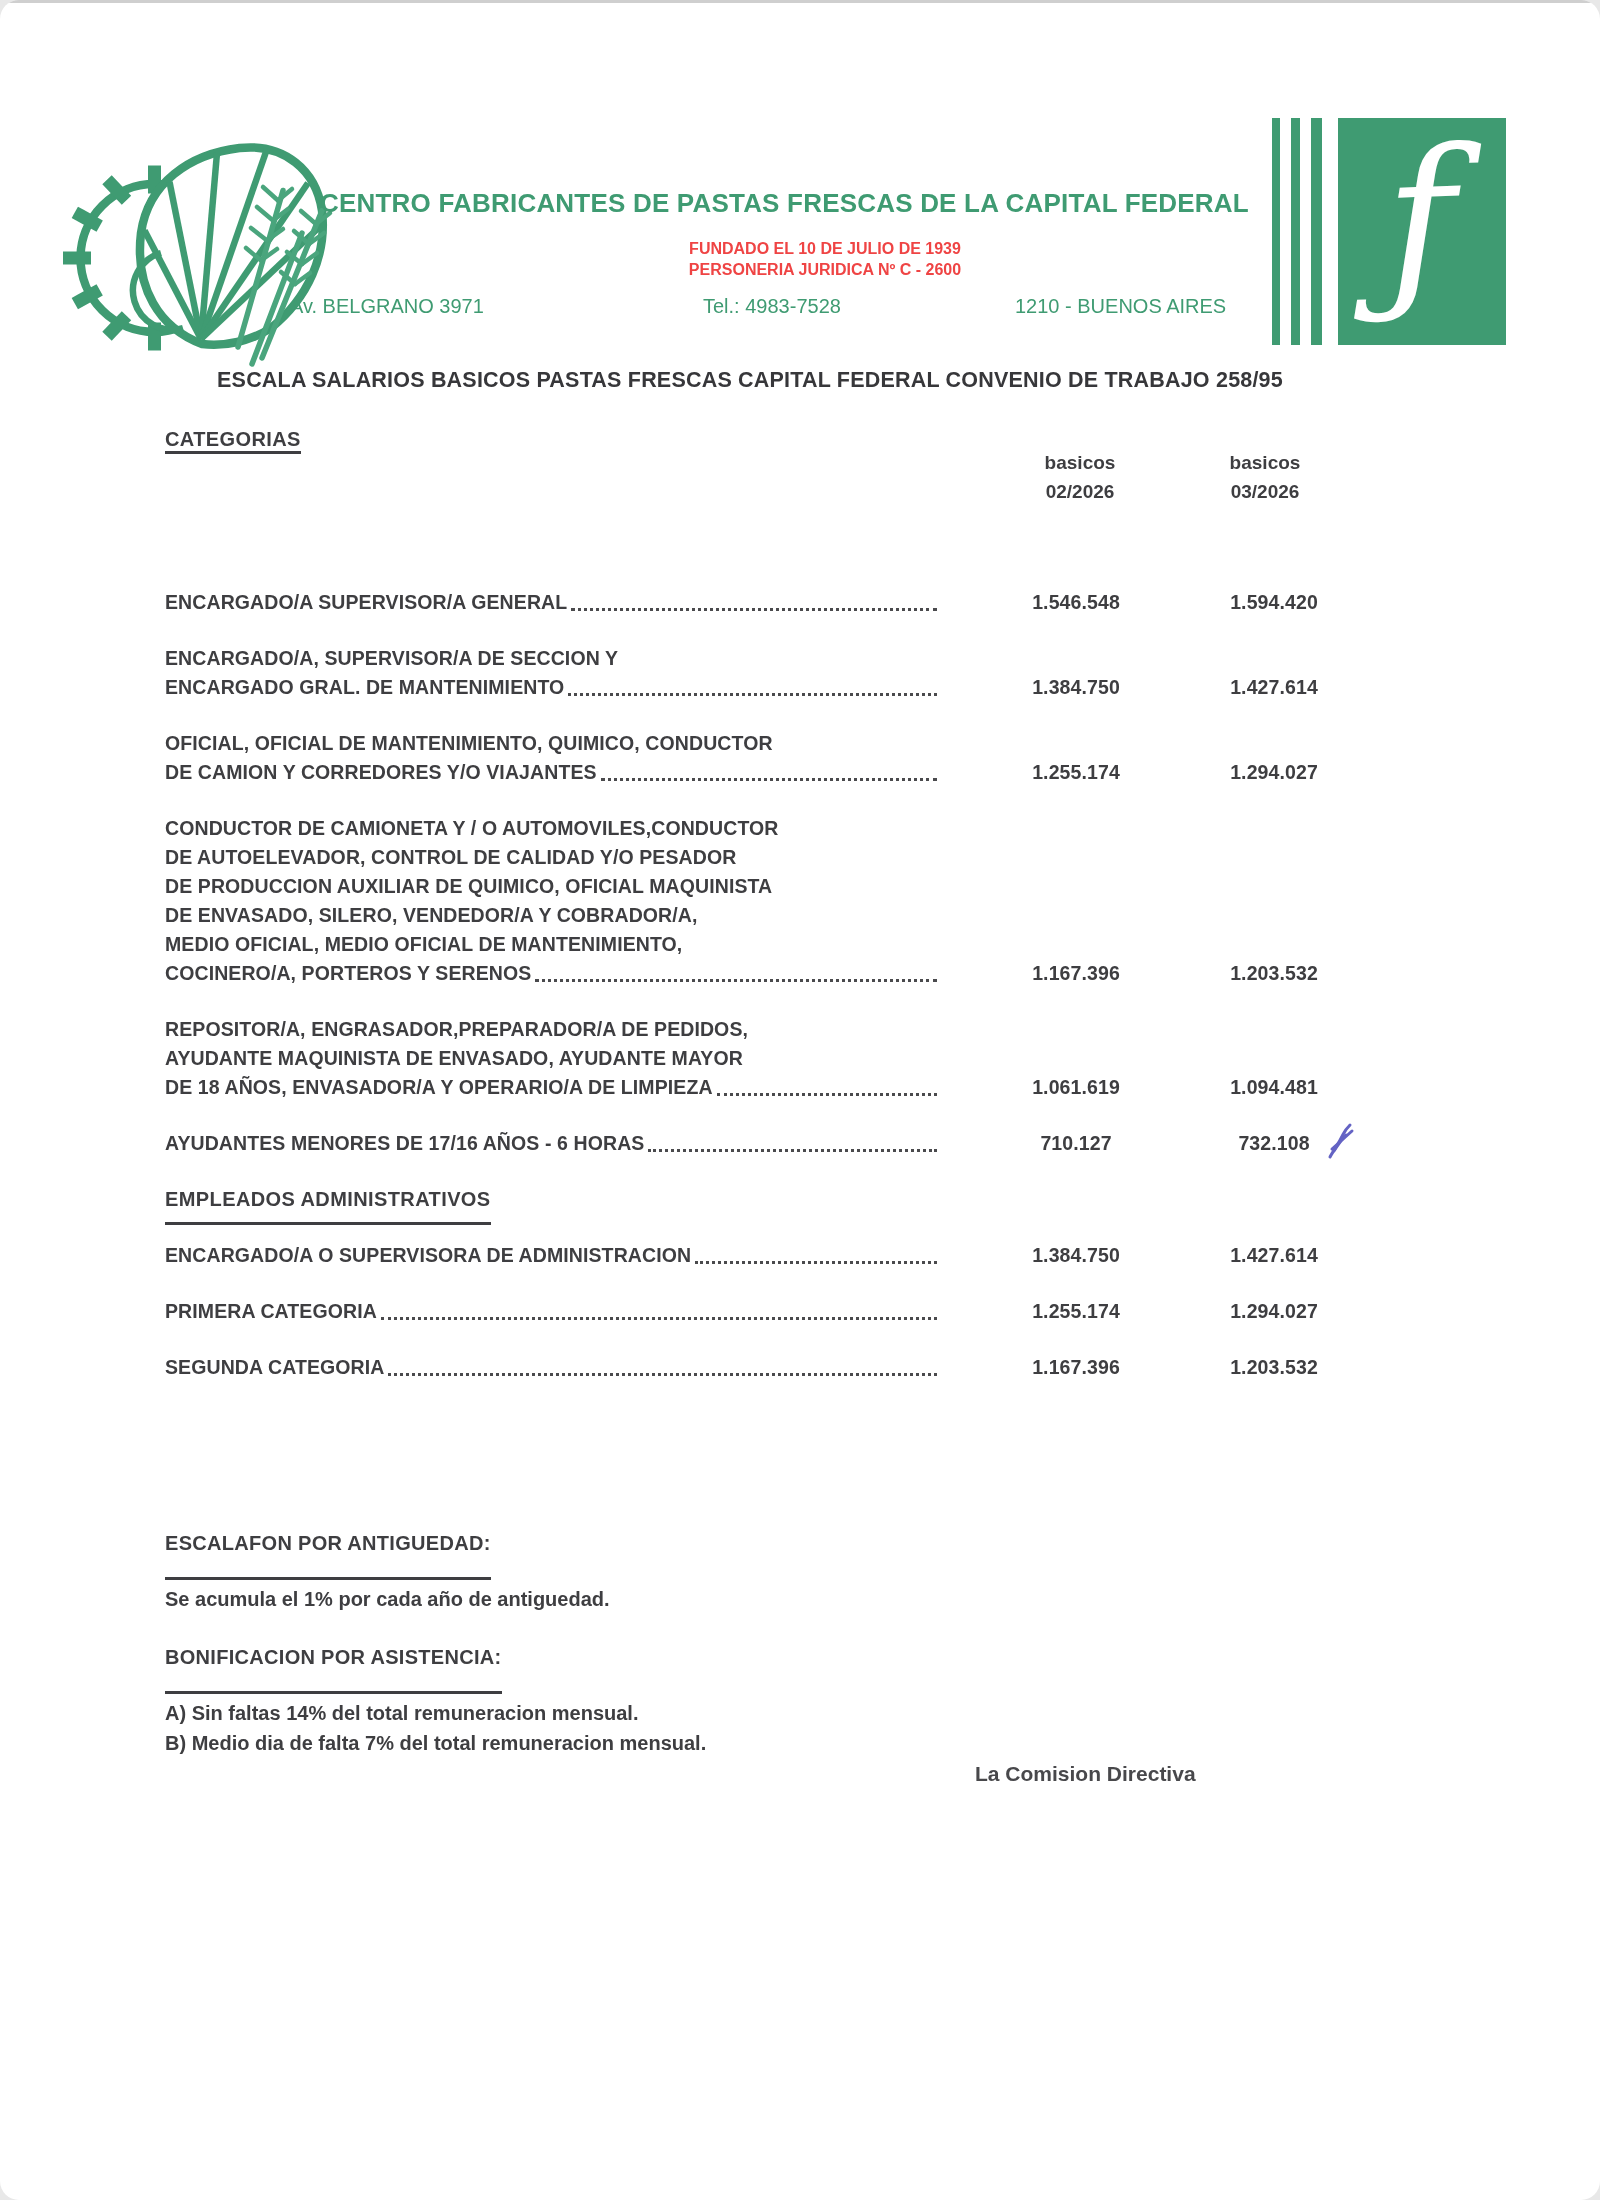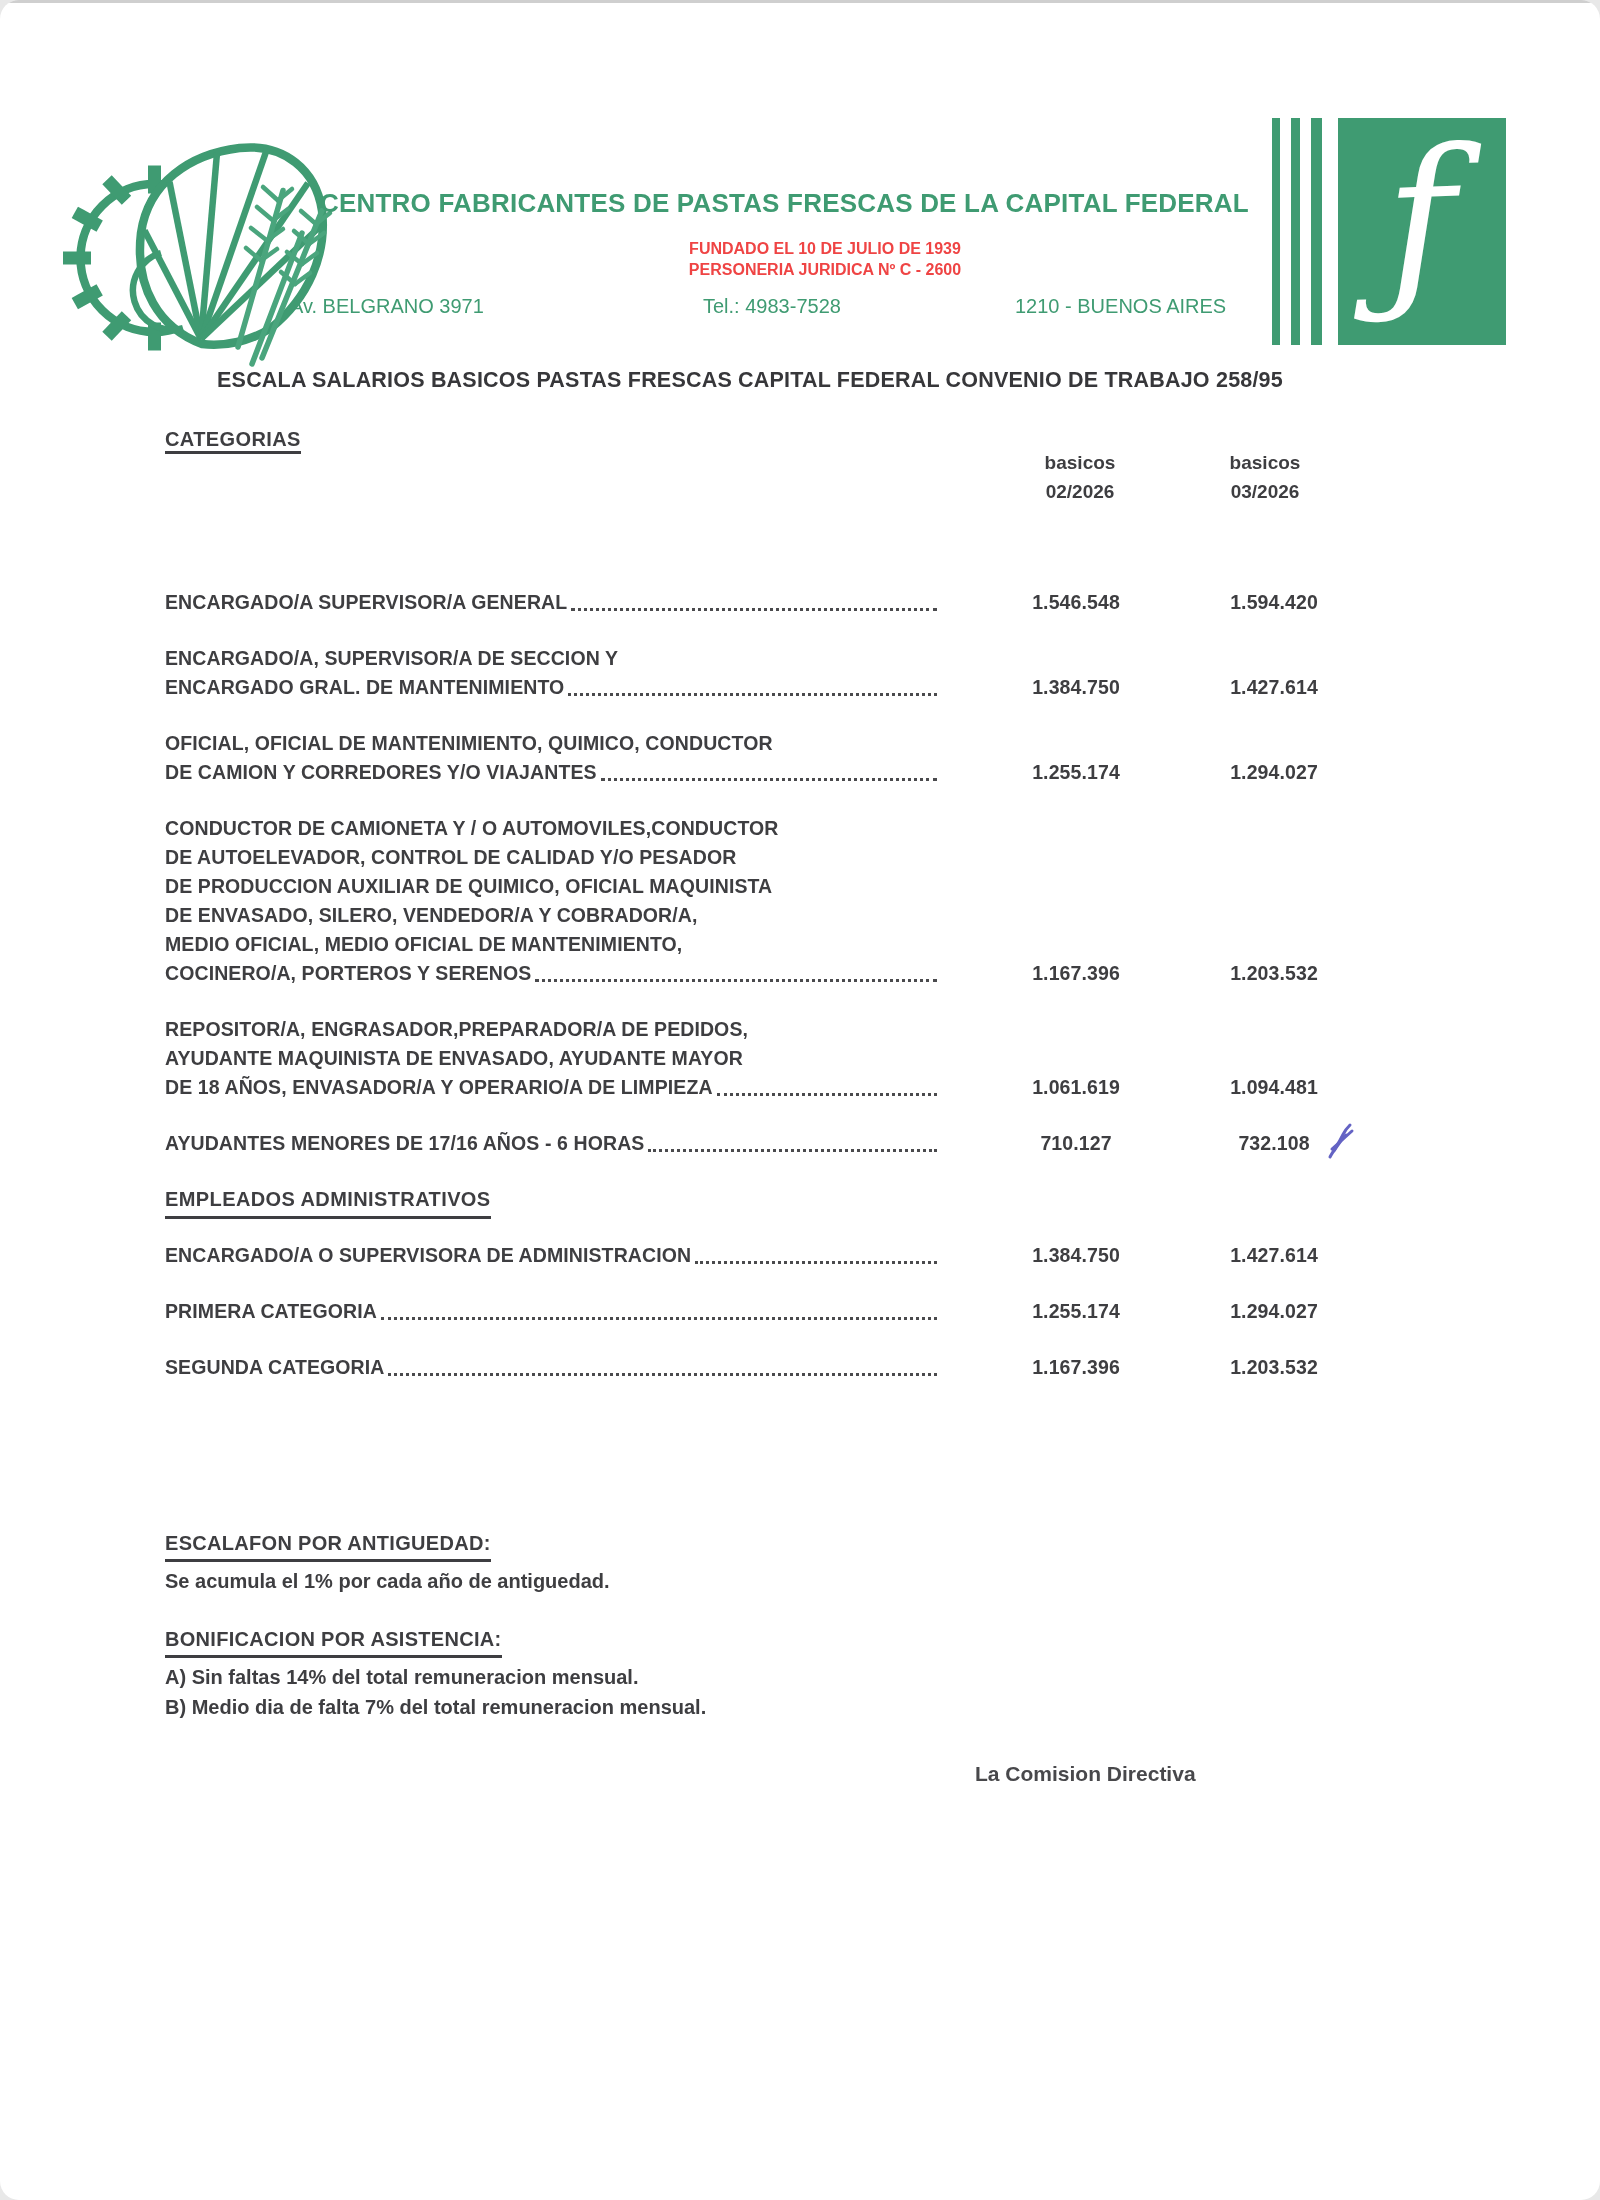--- a/index.html
+++ b/index.html
@@ -42,25 +42,25 @@
   
   .rows{position:absolute;left:165px;top:588px;width:1200px;}
   .t-row{display:flex;align-items:flex-end;margin-bottom:27px;
     font-size:19.5px;font-weight:bold;line-height:29px;letter-spacing:.1px;}
   .t-label{width:772px;}
   .t-line{display:flex;align-items:flex-end;}
   .t-leader{flex:1 1 auto;border-bottom:3px dotted #4a4a4d;margin:0 0 6px 4px;min-width:20px;}
   .t-val{width:132px;text-align:center;margin-left:73px;position:relative;}
   .t-val.v2{margin-left:66px;}
   .section-row{margin:0 0 27px 0;font-size:20px;font-weight:bold;line-height:29px;}
-  .section-row span{border-bottom:3px solid #3e3e41;padding-bottom:6px;letter-spacing:.4px;}
+  .section-row span{border-bottom:3px solid #3e3e41;padding-bottom:12px;letter-spacing:.4px;}
   .ink-scribble{position:absolute;right:-16px;top:-8px;pointer-events:none;}
   
   .notes{position:absolute;left:165px;top:1528px;font-size:20px;font-weight:bold;line-height:30px;}
-  .note-title{display:inline-block;border-bottom:3px solid #3e3e41;padding-bottom:1px;margin-bottom:4px;letter-spacing:.3px;}
+  .note-title{display:inline-block;border-bottom:3px solid #3e3e41;padding-bottom:19px;margin-bottom:4px;letter-spacing:.3px;}
   .note-gap{height:28px;}
   .signature{position:absolute;left:975px;top:1762px;font-size:21px;font-weight:bold;color:#48484b;}
 </style>
 </head>
 <body>
 
 <div class="page">
   <div class="scan-edge"></div>
 
   <div class="logo-left">

